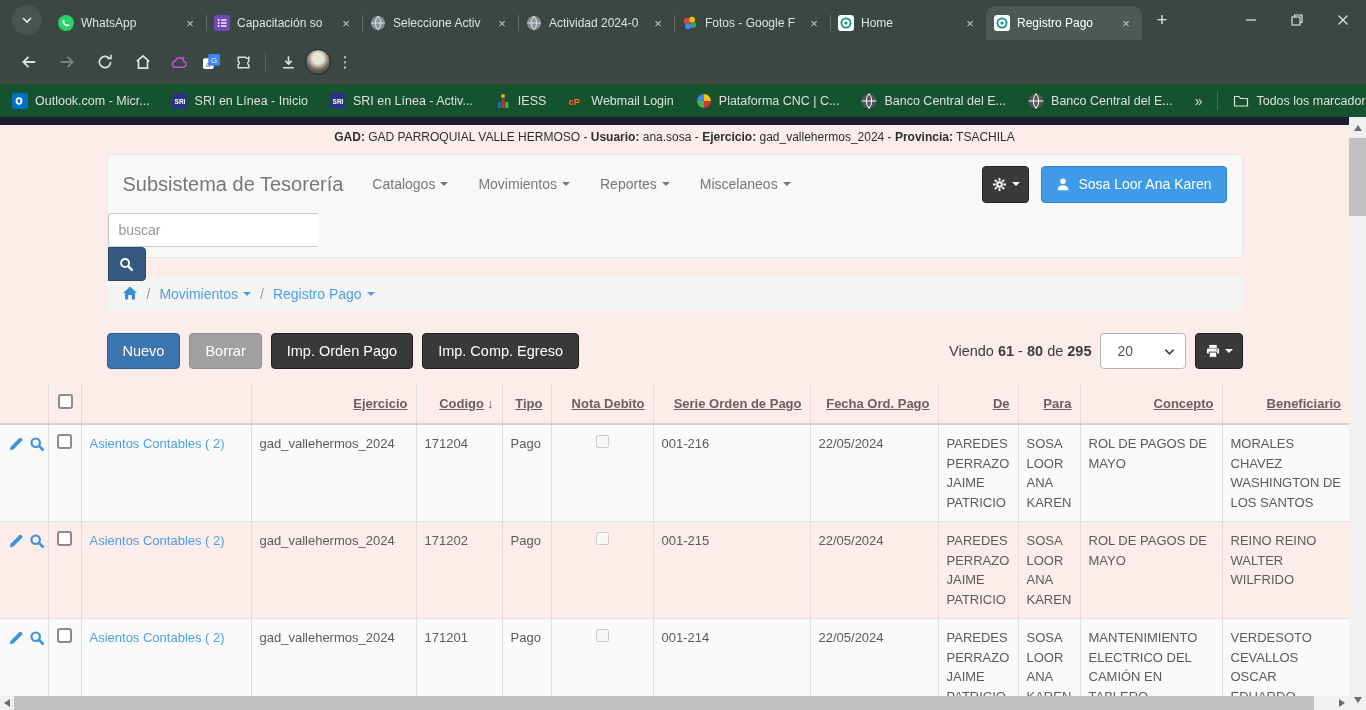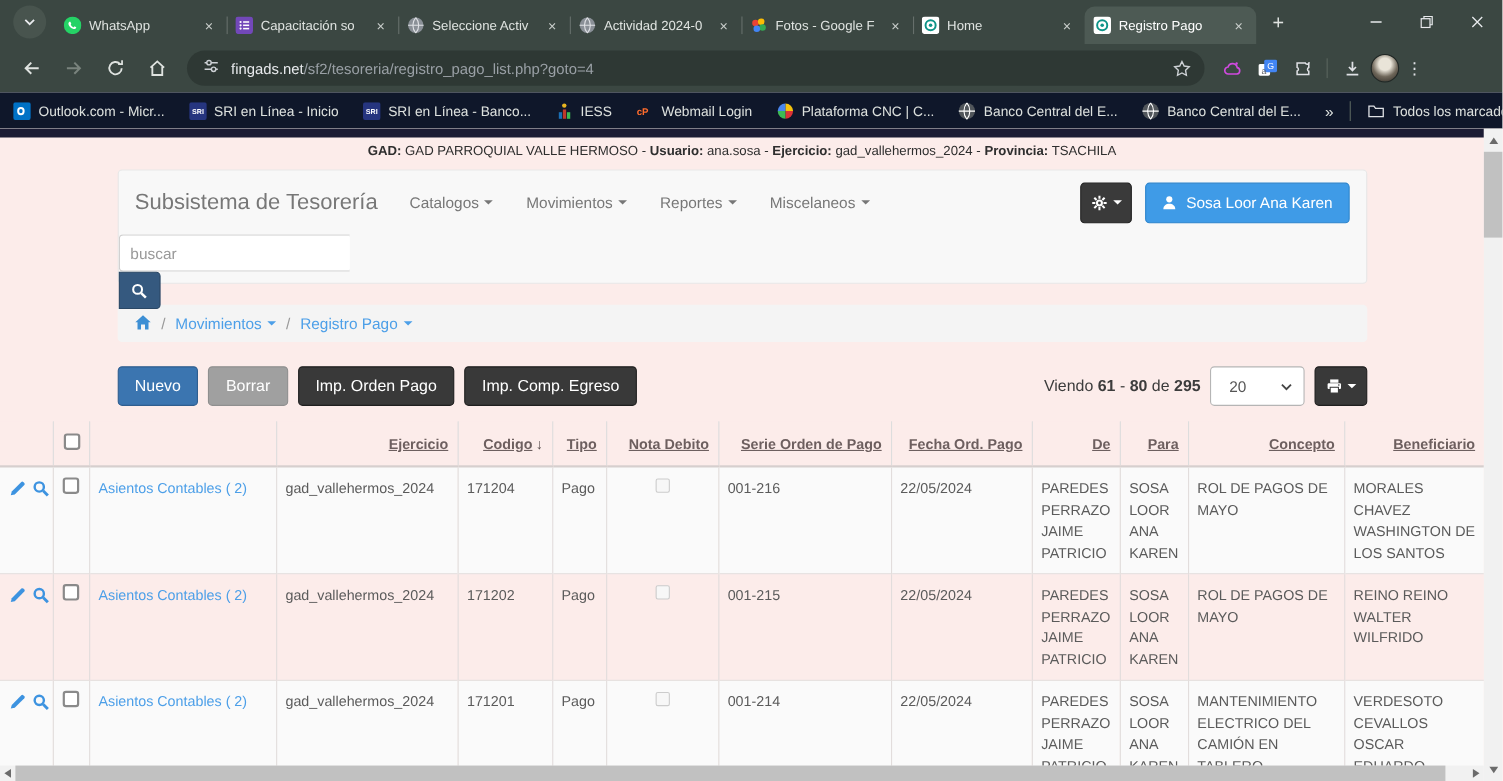--- a/index.html
+++ b/index.html
@@ -26,21 +26,21 @@
   .urlbox { height:32px; width:925px; background:#2e3834; border-radius:16px; display:flex; align-items:center; padding:0 6px 0 14px; margin:0 8px; }
   .url-text { flex:1; font-size:13.5px; color:#9aa0a6; white-space:nowrap; overflow:hidden; margin-left:10px; }
   .url-domain { color:#e8eaed; }
   .addr-right { display:flex; align-items:center; gap:2px; margin-left:2px; }
   .ext-ic { width:30px; height:30px; display:flex; align-items:center; justify-content:center; }
   .ext-ic svg { width:17px; height:17px; }
   .vdiv { width:1px; height:18px; background:#5a655f; margin:0 5px; }
   .avatar { width:26px; height:26px; border-radius:50%; background:radial-gradient(circle at 50% 35%, #e9e4d8 0 28%, #6f675a 58%, #2c2822 100%); border:1px solid #202725; }
   .kebab { color:#dfe1e5; font-size:15px; letter-spacing:0; width:24px; text-align:center; }
 
-  .bmbar { height:33px; background:#0f172a; display:flex; align-items:center; padding:0 12px; color:#dde1de; font-size:12.5px; }
+  .bmbar { height:33px; background:#14532d; display:flex; align-items:center; padding:0 12px; color:#dde1de; font-size:12.5px; }
   .bm { display:flex; align-items:center; gap:7px; margin-right:22px; white-space:nowrap; }
   .bm svg { width:16px; height:16px; }
   .bm-right { margin-left:auto; display:flex; align-items:center; gap:10px; }
   .chevrons { font-size:14px; color:#dde1de; }
 
   
   .viewport { position:relative; height:593px; display:flex; background:#fcecea; }
   .content { width:1349px; overflow:hidden; position:relative; }
   .topstrip { height:8px; background:#1b1b33; }
   .infobar { height:23px; display:flex; align-items:center; justify-content:center; font-size:12px; color:#2e2e2e; white-space:pre; }
@@ -238,33 +238,20 @@
         <path d="M13 8a5 5 0 11-1.4-3.5"></path>
         <path d="M13.3 1.6v3.2h-3.2" stroke-width="1.4"></path>
       </svg>
     </div>
   <div class="nav-ic">
       <svg viewBox="0 0 16 16" fill="none" stroke="#dfe3e0" stroke-width="1.5">
         <path d="M2.5 7.5L8 2.5l5.5 5M4 6.8V13.5h8V6.8"></path>
       </svg>
     </div>
 
-  <div class="urlbox">
-    <span><svg width="16" height="16" viewBox="0 0 16 16">
-          <path d="M2 5h12M2 11h12" stroke="#cdd1d5" stroke-width="1.4"></path>
-          <circle cx="6" cy="5" r="2" fill="#2e3834" stroke="#cdd1d5" stroke-width="1.3"></circle>
-          <circle cx="10.2" cy="11" r="2" fill="#2e3834" stroke="#cdd1d5" stroke-width="1.3"></circle>
-        </svg></span>
-    <span class="url-text"><span class="url-domain">fingads.net</span><span>/sf2/tesoreria/registro_pago_list.php?goto=4</span></span>
-    <span class="ext-ic">
-        <svg viewBox="0 0 16 16">
-          <path d="M8 1.8l1.9 3.9 4.3.6-3.1 3 .7 4.3L8 11.6l-3.8 2 .7-4.3-3.1-3 4.3-.6z" fill="none" stroke="#cdd1d5" stroke-width="1.2"></path>
-        </svg>
-      </span>
-  </div>
 
   <div class="addr-right">
     <span class="ext-ic">
         <svg viewBox="0 0 16 16">
           <path d="M4.5 12.5a3 3 0 01-.3-6A4 4 0 0112 7a2.8 2.8 0 01-.3 5.5z" fill="none" stroke="#d14ae0" stroke-width="1.4"></path>
           <circle cx="11.5" cy="3.5" r="1" fill="#d14ae0"></circle>
         </svg>
       </span>
     <span class="ext-ic">
         <svg viewBox="0 0 16 16">
@@ -304,21 +291,21 @@
         <rect width="16" height="16" rx="2" fill="#26357f"></rect>
         <text x="8" y="11" font-size="6.5" fill="#fff" text-anchor="middle" font-weight="bold" font-family="Liberation Sans">SRI</text>
       </svg>
       <span>SRI en Línea - Inicio</span>
     </span>
   <span class="bm">
       <svg viewBox="0 0 16 16">
         <rect width="16" height="16" rx="2" fill="#26357f"></rect>
         <text x="8" y="11" font-size="6.5" fill="#fff" text-anchor="middle" font-weight="bold" font-family="Liberation Sans">SRI</text>
       </svg>
-      <span>SRI en Línea - Banco...</span>
+      <span>SRI en Línea - Activ...</span>
     </span>
   <span class="bm">
       <svg viewBox="0 0 16 16">
         <circle cx="8" cy="3" r="2" fill="#e8b520"></circle>
         <rect x="3" y="9" width="3" height="6" fill="#1a6fb5"></rect>
         <rect x="6.7" y="6.5" width="3" height="8.5" fill="#c0392b"></rect>
         <rect x="10.4" y="9" width="3" height="6" fill="#3cba54"></rect>
       </svg>
       <span>IESS</span>
     </span>

